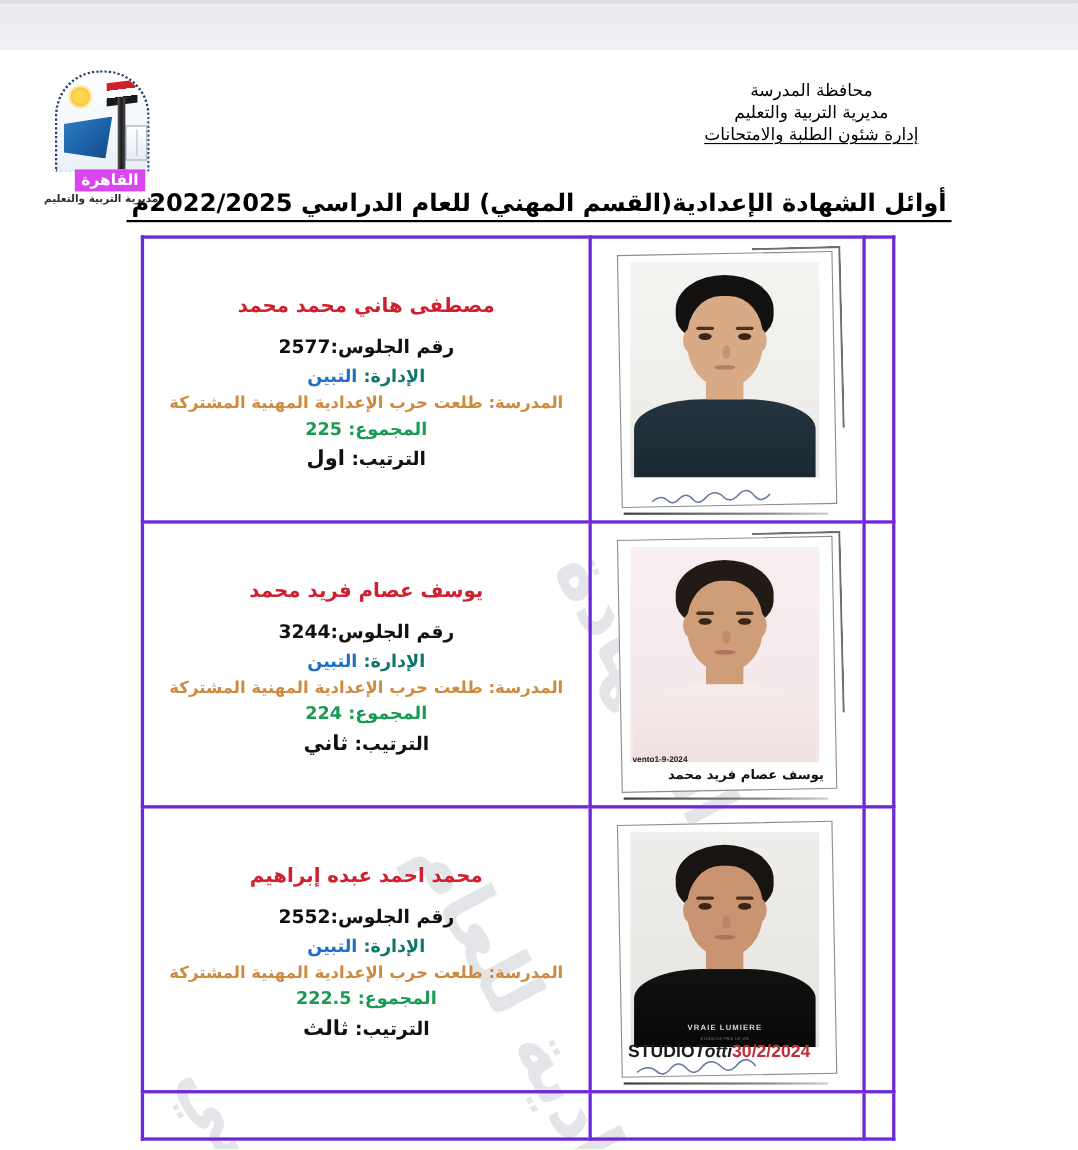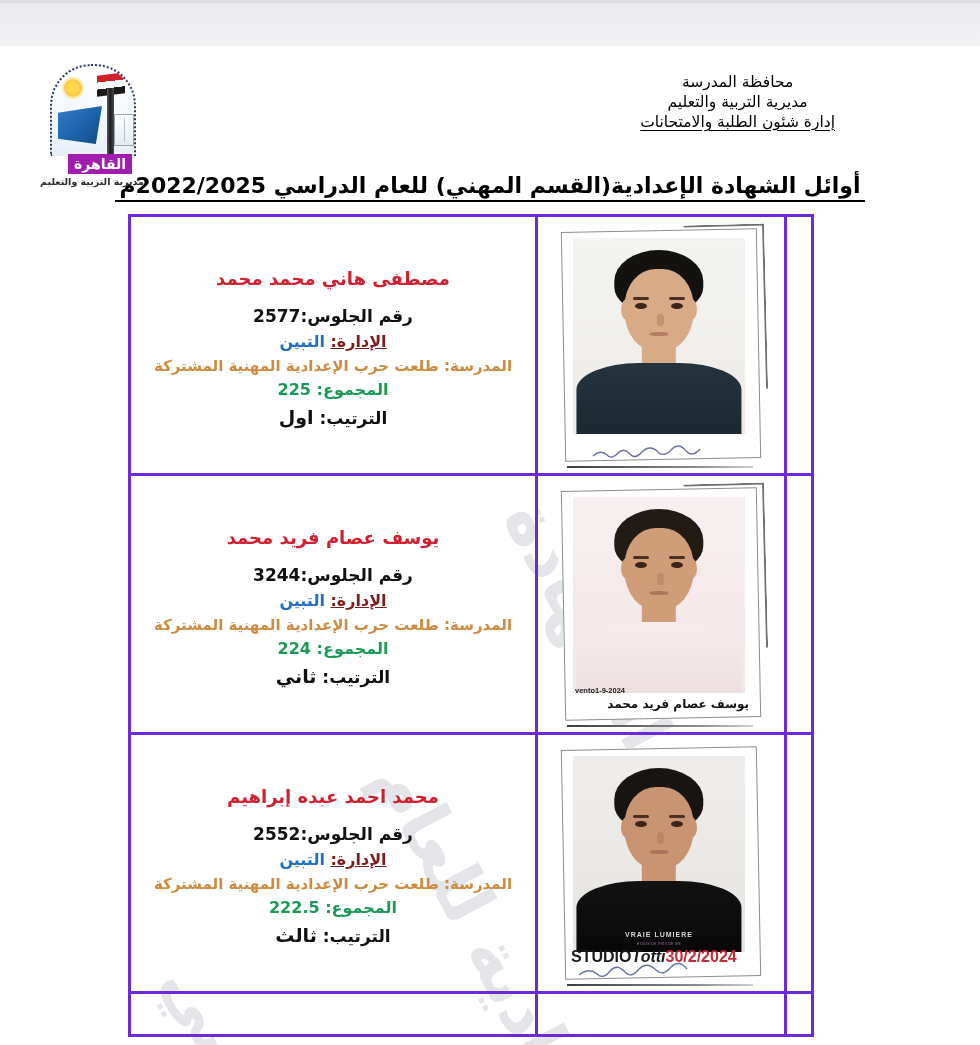--- a/index.html
+++ b/index.html
@@ -72,21 +72,21 @@
   .logo-book{
     position:absolute;left:62px;top:48px;width:18px;height:30px;
     background:linear-gradient(#ffffff,#e6ecf2);
     border:1px solid #9aa8b6;
   }
   .logo-book::after{
     content:"";position:absolute;left:50%;top:3px;width:1px;height:24px;background:#b6c0cb;
   }
   #logo-name-box{
     position:absolute;left:36px;top:90px;width:64px;height:20px;
-    background:#a21caf;color:#ffffff;
+    background:#d946ef;color:#ffffff;
     font-size:14px;font-weight:700;line-height:20px;text-align:center;
     letter-spacing:0;
   }
   #logo-subtitle{
     position:absolute;left:0;top:112px;width:120px;text-align:center;
     font-size:9.5px;color:#2b2b2b;font-weight:600;
   }
 
   
   #header-lines{
@@ -244,21 +244,21 @@
   }
   .s-name{
     font-size:18px;font-weight:700;color:#d02030;
     margin:14px 0 14px 0;line-height:1.2;
   }
   .s-line{
     font-size:16px;font-weight:700;line-height:1.55;color:#111111;
     white-space:nowrap;
   }
   .s-line.seat{color:#111111;font-size:17px;}
-  .s-line.admin .lbl{color:#7f1d1d;text-decoration:underline;}
+  .s-line.admin .lbl{color:#0f766e;}
   .s-line.admin .val{color:#1f6fc4;}
   .s-line.school{color:#cf8a3e;font-size:15px;}
   .s-line.total{color:#1a9a55;font-size:16px;}
   .s-line.rank{color:#111111;font-size:17px;}
   .s-line.rank .val{font-size:19px;}
 </style>
 </head>
 <body>
 
 <div id="viewer-strip"></div>

